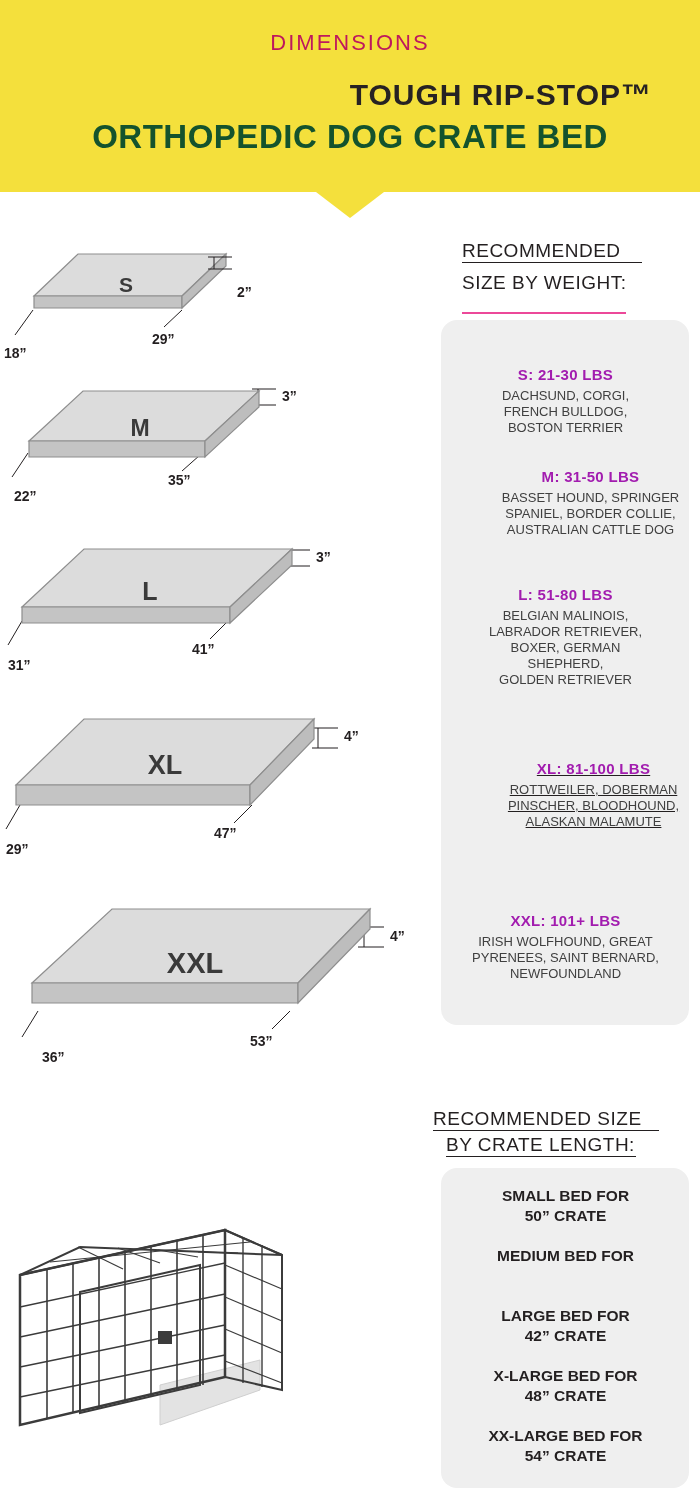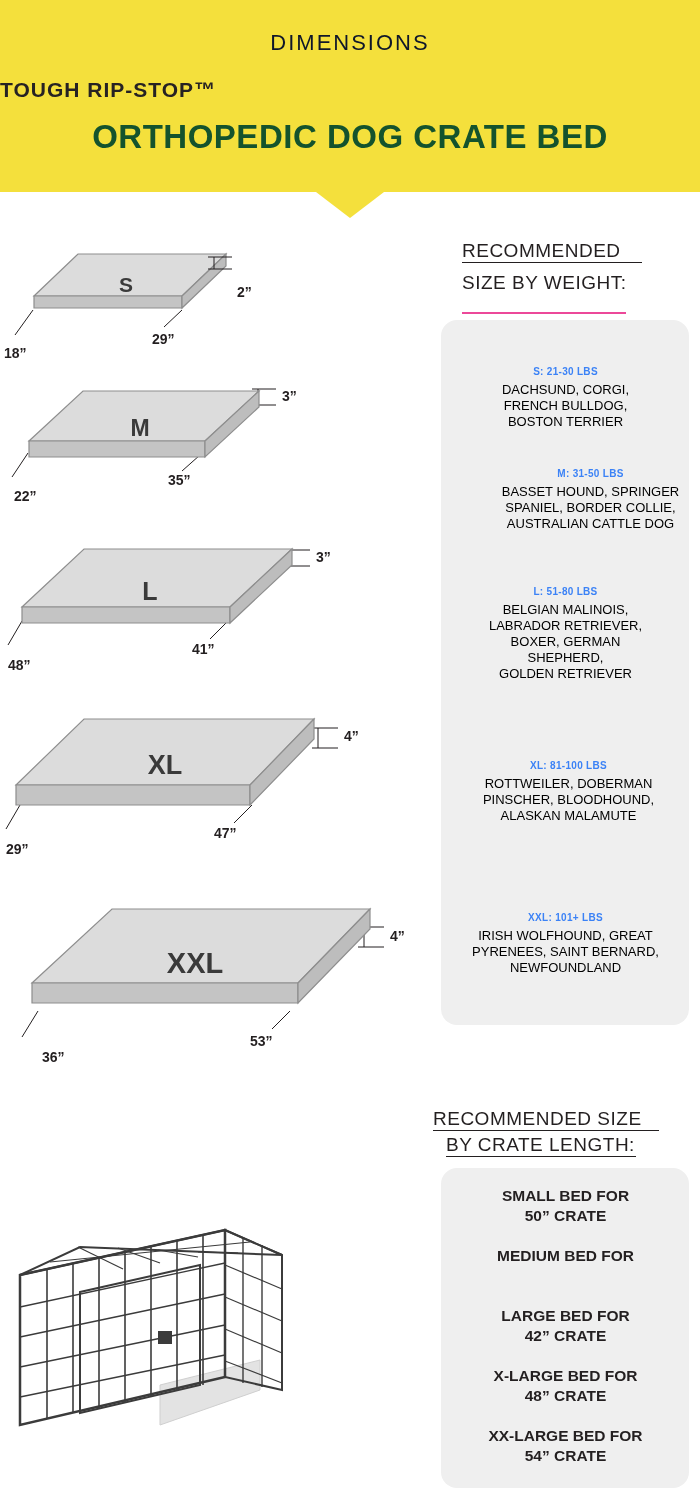--- a/index.html
+++ b/index.html
@@ -11,25 +11,25 @@
     position:relative;
     overflow:hidden;
   }
   
   .header{
     position:absolute;left:0;top:0;width:700px;height:192px;
     background:#f4e03c;
   }
   .hdr-sub{
     position:absolute;top:30px;left:0;width:700px;text-align:center;
-    font-size:22px;letter-spacing:2px;font-weight:400;color:#0f172a;
+    font-size:22px;letter-spacing:2px;font-weight:400;color:#be185d;
   }
   .hdr-line2{
-    position:absolute;top:78px;left:0;width:652px;text-align:left;
-    font-size:21px;letter-spacing:1px;font-weight:bold;color:#262223;
+    position:absolute;top:78px;left:0;width:652px;text-align:right;
+    font-size:30px;letter-spacing:1px;font-weight:bold;color:#262223;
   }
   .hdr-line3{
     position:absolute;top:118px;left:0;width:700px;text-align:center;
     font-size:33px;letter-spacing:0.5px;font-weight:bold;color:#14532d;
   }
   .hdr-notch{
     position:absolute;top:192px;left:316px;
     width:0;height:0;border-left:34px solid transparent;border-right:34px solid transparent;
     border-top:26px solid #f4e03c;
   }
@@ -44,22 +44,22 @@
     position:absolute;font-size:14px;font-weight:bold;color:#231f20;white-space:nowrap;
   }
   
   .rec-title{
     position:absolute;font-size:19px;font-weight:400;color:#231f20;letter-spacing:0.5px;
   }
   .panel{
     position:absolute;background:#efefef;border-radius:16px;
   }
   .wblock{position:absolute;width:215px;text-align:center;}
-  .wblock .w-head{font-size:10px;font-weight:bold;letter-spacing:0.3px;color:#3b82f6;}
-  .wblock .w-body{font-size:13px;line-height:16px;color:#000000;margin-top:5px;}
+  .wblock .w-head{font-size:15px;font-weight:bold;letter-spacing:0.3px;color:#a21caf;}
+  .wblock .w-body{font-size:13px;line-height:16px;color:#404040;margin-top:5px;}
   .cblock{position:absolute;width:215px;text-align:center;}
   .cblock .c-text{font-size:15.5px;font-weight:bold;line-height:20px;color:#231f20;}
   
   .crate{position:absolute;left:10px;top:1185px;width:300px;height:290px;}
 </style>
 </head>
 <body>
 
 <div class="header">
   <div class="hdr-sub">DIMENSIONS</div>
@@ -127,21 +127,21 @@
   <div class="dim" style="left:282px;top:183px;">3”</div>
 
   <div class="bed" style="left:18px;top:340px;">
     <svg width="280" height="105" viewBox="0 0 280 105">
       <polygon points="66,4 274,4 212,62 4,62" fill="#dcdcdc" stroke="#8e8e8e" stroke-width="1.2"></polygon>
       <polygon points="4,62 212,62 212,78 4,78" fill="#c4c4c4" stroke="#8e8e8e" stroke-width="1.2"></polygon>
       <polygon points="212,62 274,4 274,20 212,78" fill="#bdbdbd" stroke="#8e8e8e" stroke-width="1.2"></polygon>
     </svg>
   </div>
   <div class="bed-label" style="left:115px;top:372px;width:70px;font-size:25px;">L</div>
-  <div class="dim" style="left:8px;top:452px;">48”</div>
+  <div class="dim" style="left:8px;top:452px;">31”</div>
   <div class="dim" style="left:192px;top:436px;">41”</div>
   <div class="dim" style="left:316px;top:344px;">3”</div>
 
   <div class="bed" style="left:12px;top:510px;">
     <svg width="310" height="120" viewBox="0 0 310 120">
       <polygon points="72,4 302,4 238,70 4,70" fill="#dcdcdc" stroke="#8e8e8e" stroke-width="1.2"></polygon>
       <polygon points="4,70 238,70 238,90 4,90" fill="#c4c4c4" stroke="#8e8e8e" stroke-width="1.2"></polygon>
       <polygon points="238,70 302,4 302,24 238,90" fill="#bdbdbd" stroke="#8e8e8e" stroke-width="1.2"></polygon>
     </svg>
   </div>
@@ -185,21 +185,21 @@
 
 <div class="wblock" style="left:458px;top:586px;">
   <div class="w-head">L: 51-80 LBS</div>
   <div class="w-body" style="white-space:pre-line;">BELGIAN MALINOIS,
 LABRADOR RETRIEVER,
 BOXER, GERMAN
 SHEPHERD,
 GOLDEN RETRIEVER</div>
 </div>
 
-<div class="wblock" style="left:461px;top:760px;">
+<div class="wblock" style="left:486px;top:760px;text-decoration:underline;">
   <div class="w-head">XL: 81-100 LBS</div>
   <div class="w-body" style="white-space:pre-line;">ROTTWEILER, DOBERMAN
 PINSCHER, BLOODHOUND,
 ALASKAN MALAMUTE</div>
 </div>
 
 <div class="wblock" style="left:458px;top:912px;">
   <div class="w-head">XXL: 101+ LBS</div>
   <div class="w-body" style="white-space:pre-line;">IRISH WOLFHOUND, GREAT
 PYRENEES, SAINT BERNARD,

